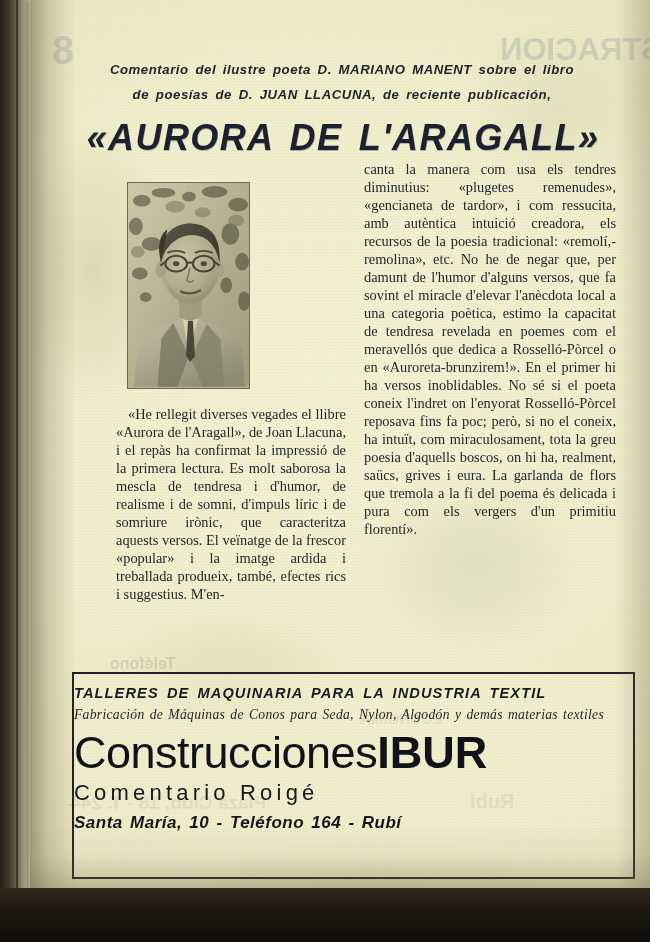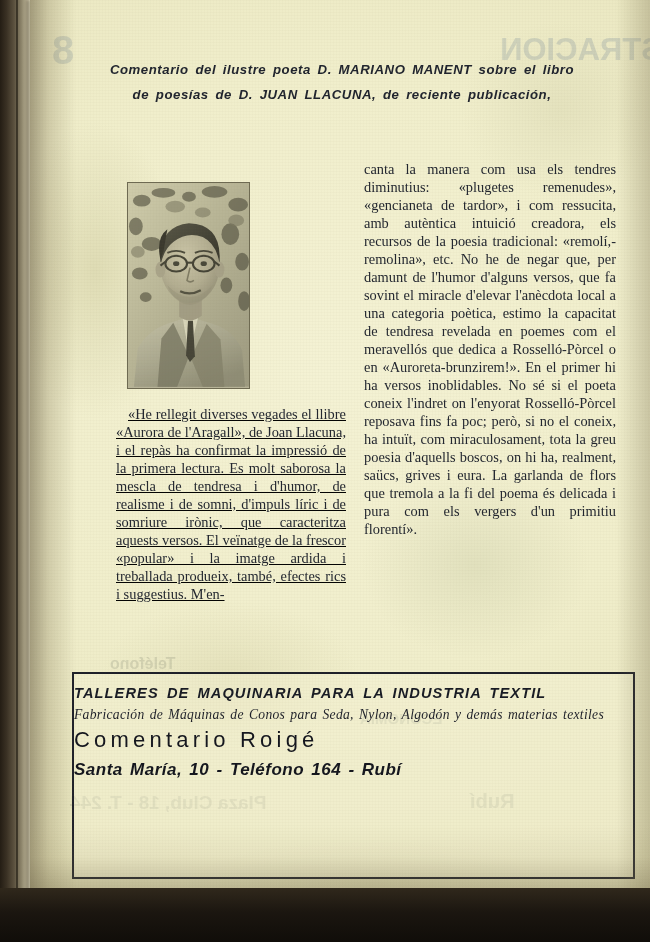--- a/index.html
+++ b/index.html
@@ -162,21 +162,20 @@
     color: #1b2030;
     text-shadow: 0.5px 0.5px 0 rgba(60,70,90,.35);
   }
 
   
   .col-left {
     position: absolute;
     left: 86px;
     top: 158px;
     width: 230px;
-    text-decoration: underline;
   }
   .col-right {
     position: absolute;
     left: 334px;
     top: 160px;
     width: 252px;
   }
 
   
   .photo-wrap {
@@ -297,20 +296,21 @@
     <div class="bleed bleed-grey" style="left:330px; top:710px; font-size:15px;">ECONOMIA</div>
     <div class="bleed bleed-grey" style="left:440px; top:790px; font-size:20px;">Rubí</div>
     <div class="bleed bleed-grey" style="left:40px; top:792px; font-size:19px;">Plaza  Club, 18 - T. 244</div>
     <div class="bleed bleed-grey" style="left:80px; top:655px; font-size:16px;">Teléfono</div>
 
     <div class="content">
 
       <div class="kicker kicker-1">Comentario del ilustre poeta D. MARIANO MANENT sobre el libro</div>
       <div class="kicker kicker-2">de poesías de  D. JUAN LLACUNA, de reciente publicación,</div>
 
+      <h1 class="title">«AURORA DE L'ARAGALL»</h1>
 
       <div class="col-left">
 
         <div class="photo-wrap">
           <svg class="photo" viewBox="0 0 123 207" preserveAspectRatio="xMidYMid slice">
             <defs>
               <linearGradient id="bgG" x1="0" y1="0" x2="1" y2="1">
                 <stop offset="0%" stop-color="#cfccab"></stop>
                 <stop offset="45%" stop-color="#b8b596"></stop>
                 <stop offset="100%" stop-color="#9d9a80"></stop>
@@ -405,20 +405,23 @@
         <p class="body-text">«He rellegit diverses vegades el llibre «Aurora de l'Aragall», de Joan Llacuna, i el repàs ha confirmat la impressió de la primera lectura. Es molt saborosa la mescla de tendresa i d'humor, de realisme i de somni, d'impuls líric i de somriure irònic, que caracteritza aquests versos. El veïnatge de la frescor «popular» i la imatge ardida i treballada produeix, també, efectes rics i suggestius. M'en-</p>
       </div>
 
       <div class="col-right">
         <p class="body-text last">canta la manera com usa els tendres diminutius: «plugetes remenudes», «gencianeta de tardor», i com ressucita, amb autèntica intuició creadora, els recursos de la poesia tradicional: «remolí,-remolina», etc. No he de negar que, per damunt de l'humor d'alguns versos, que fa sovint el miracle d'elevar l'anècdota local a una categoria poètica, estimo la capacitat de tendresa revelada en poemes com el meravellós que dedica a Rosselló-Pòrcel o en «Auroreta-brunzirem!». En el primer hi ha versos inoblidables. No sé si el poeta coneix l'indret on l'enyorat Rosselló-Pòrcel reposava fins fa poc; però, si no el coneix, ha intuït, com miraculosament, tota la greu poesia d'aquells boscos, on hi ha, realment, saücs, grives i eura. La garlanda de flors que tremola a la fi del poema és delicada i pura com els vergers d'un primitiu florentí».</p>
       </div>
 
       <div class="ad">
         <div class="ad-line1">TALLERES DE MAQUINARIA PARA LA INDUSTRIA TEXTIL</div>
         <div class="ad-line2">Fabricación de Máquinas de Conos para Seda, Nylon, Algodón y demás materias textiles</div>
+        <div class="ad-brand">
+          <span>Construcciones</span><span class="bold">IBUR</span>
+        </div>
         <div class="ad-person">Comentario Roigé</div>
         <div class="ad-address">Santa María, 10 - Teléfono 164 - Rubí</div>
       </div>
 
     </div>
 
     <div class="page-gutter-shade"></div>
     <div class="page-outer-shade"></div>
     <div class="page-bottom-shade"></div>
     <div class="grain"></div>

